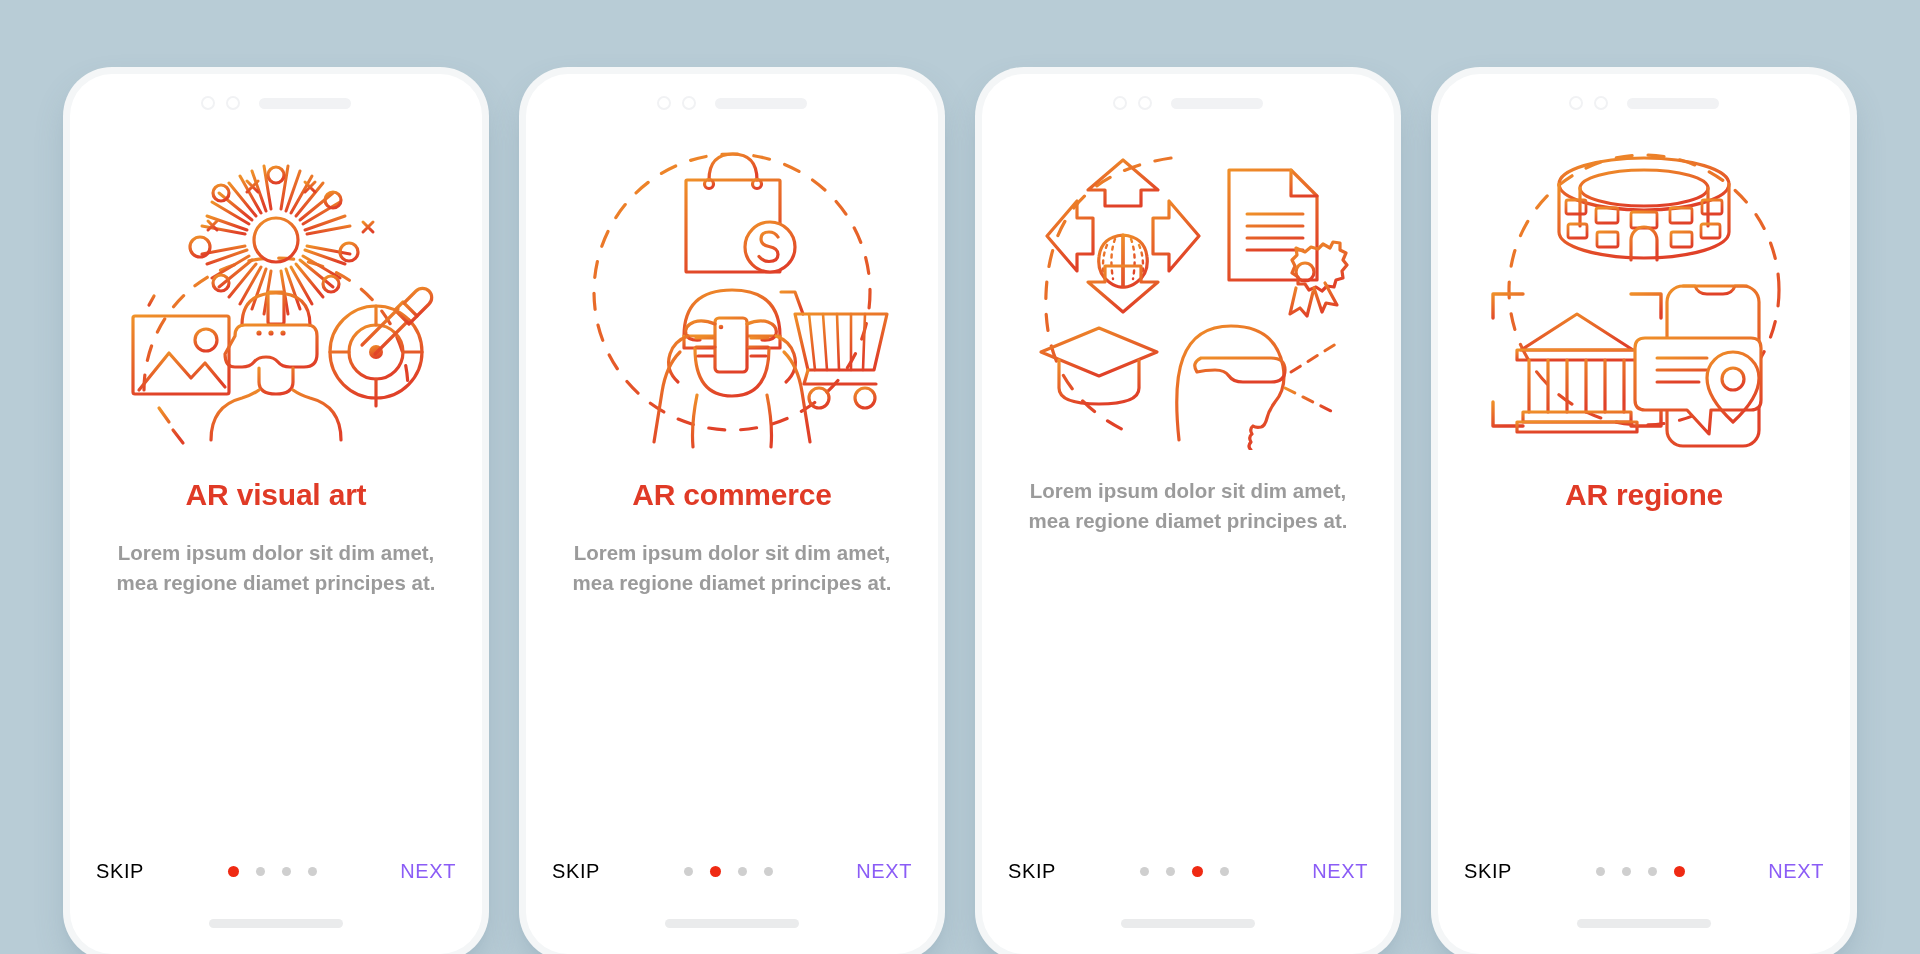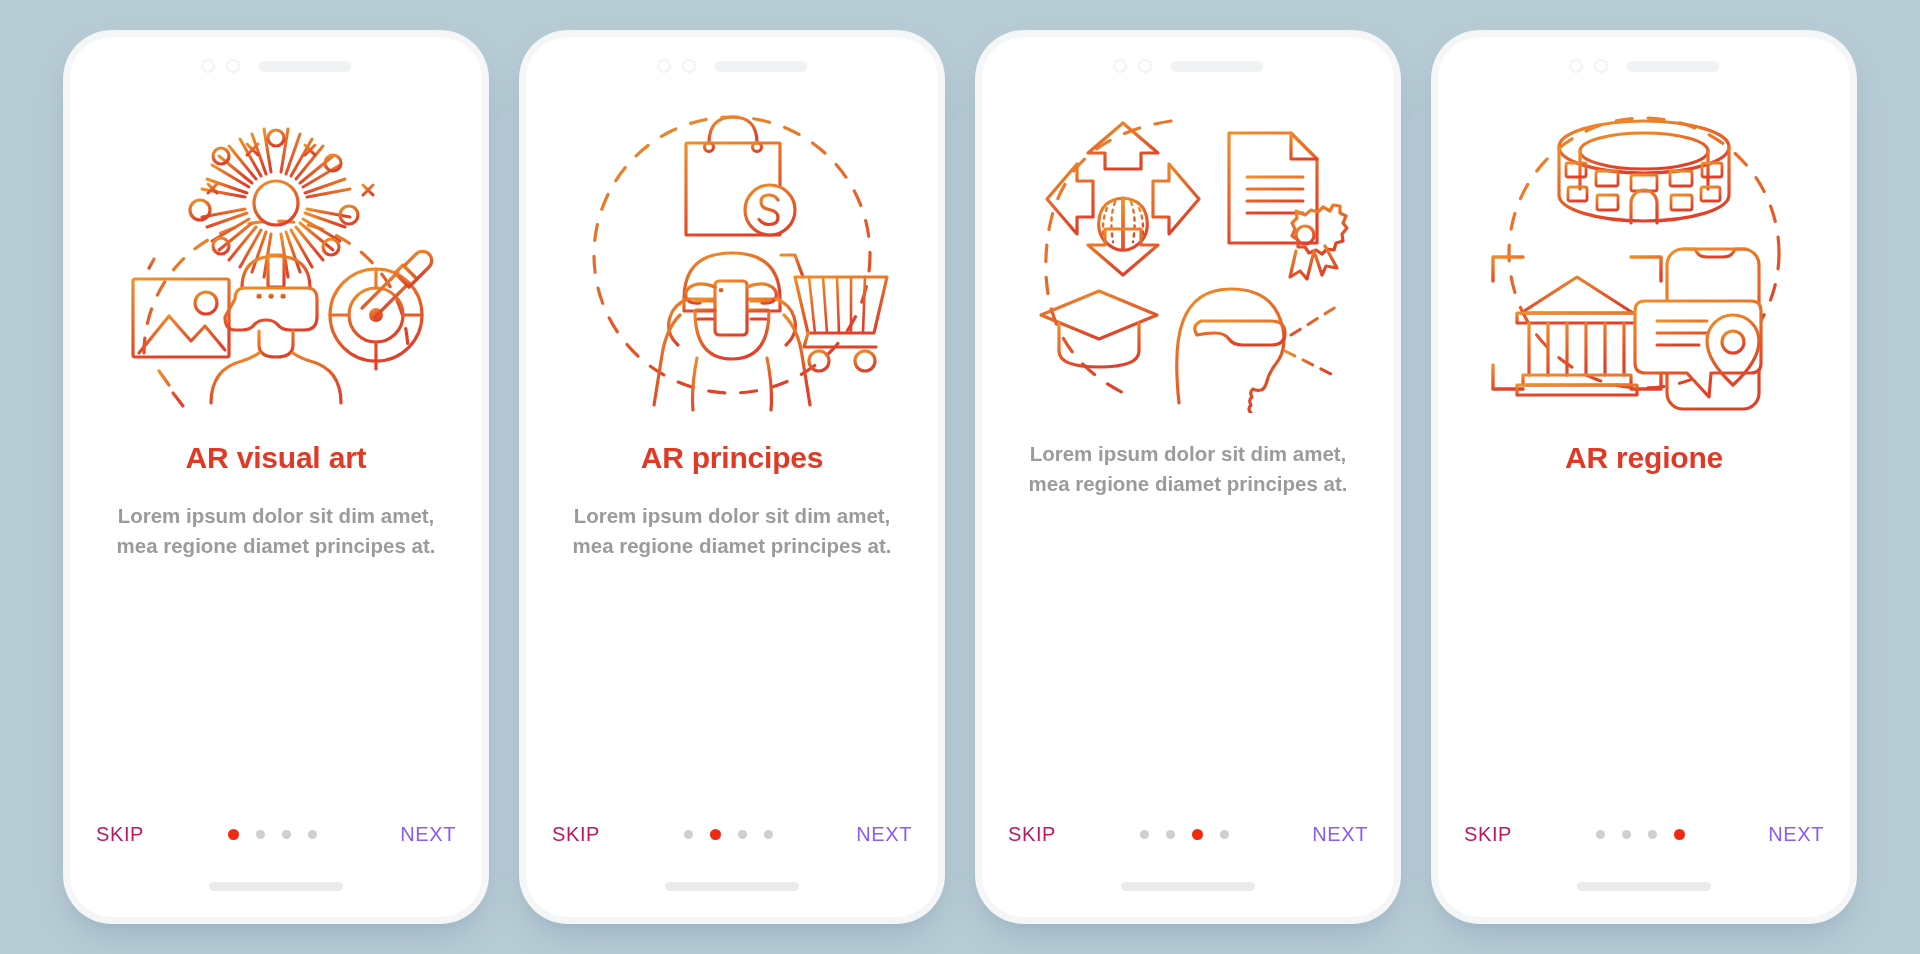--- a/index.html
+++ b/index.html
@@ -15,21 +15,21 @@
     font-family: "Liberation Sans", sans-serif;
     display: flex;
     align-items: center;
     justify-content: center;
   }
 
   .screens-wrap {
     width: 1920px;
     height: 954px;
     display: flex;
-    align-items: center;
+    align-items: flex-end;
     justify-content: center;
     gap: 44px;
     padding: 0 26px;
   }
 
   
   .phone {
     position: relative;
     width: 412px;
     height: 880px;
@@ -126,21 +126,21 @@
   }
   .skip-btn, .next-btn {
     font-size: 20px;
     letter-spacing: 0.6px;
     background: none;
     border: none;
     cursor: pointer;
     font-family: inherit;
     font-weight: 400;
   }
-  .skip-btn { color: #be185d; }
+  .skip-btn { color: #000000; }
   .next-btn { color: #8b5cf6; font-weight: 500; }
 
   .dots {
     display: flex;
     align-items: center;
     gap: 17px;
   }
   .dot {
     width: 9px; height: 9px;
     border-radius: 50%;
@@ -339,21 +339,21 @@
         <g stroke-width="2.6">
           <path d="M242 174 l6 56 M256 174 l4 56 M270 174 l2 56 M284 174 l0 56 M298 174 l-2 56"></path>
         </g>
         <path d="M241 230 l-4 14 h72"></path>
         <circle cx="252" cy="258" r="10"></circle>
         <circle cx="298" cy="258" r="10"></circle>
       </g>
     </svg>
 
     <div class="txt-block">
-      <div class="card-title">AR principes</div>
+      <div class="card-title">AR commerce</div>
       <div class="card-body">Lorem ipsum dolor sit dim amet, mea regione diamet principes at.</div>
     </div>
 
     <div class="spacer"></div>
 
     <div class="nav-row">
       <button class="skip-btn">SKIP</button>
       <div class="dots">
         <span class="dot"></span>
         <span class="dot active"></span>

